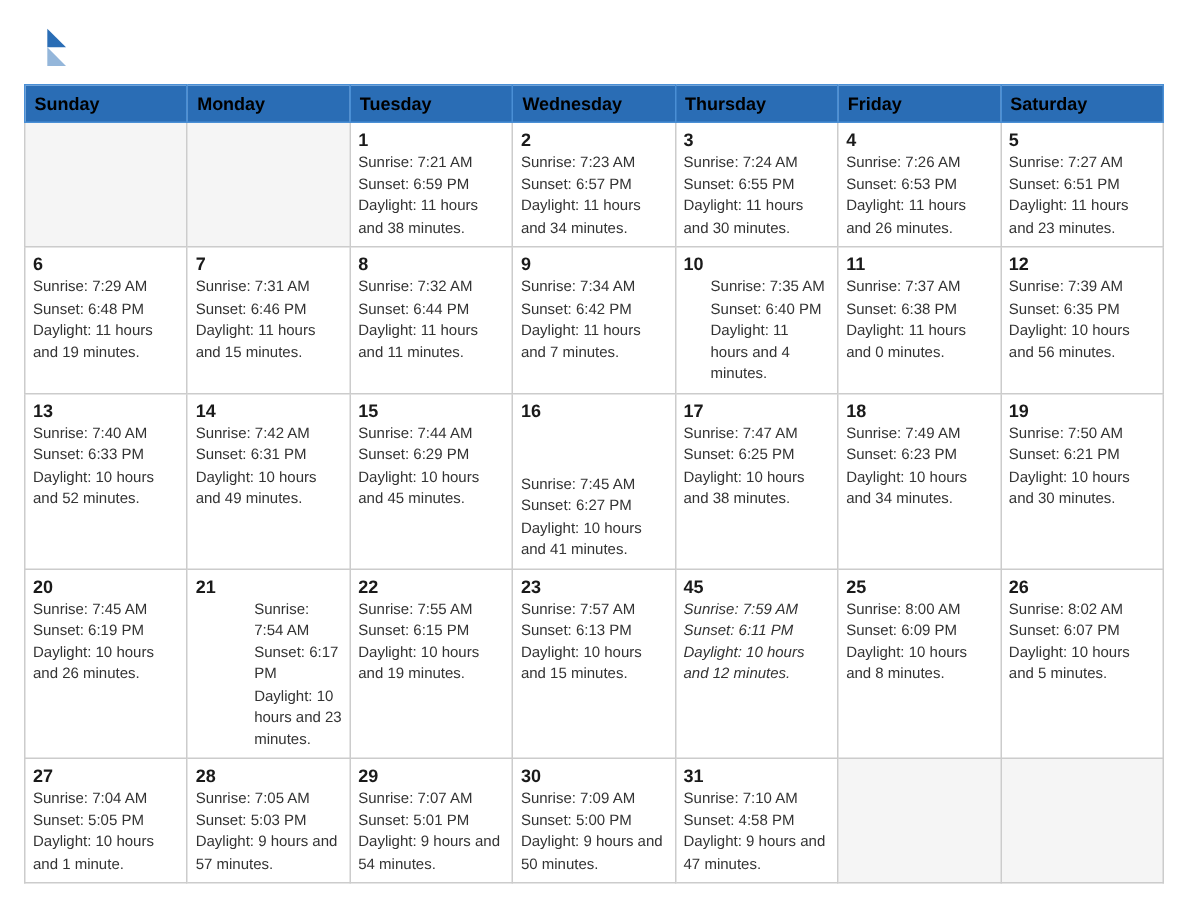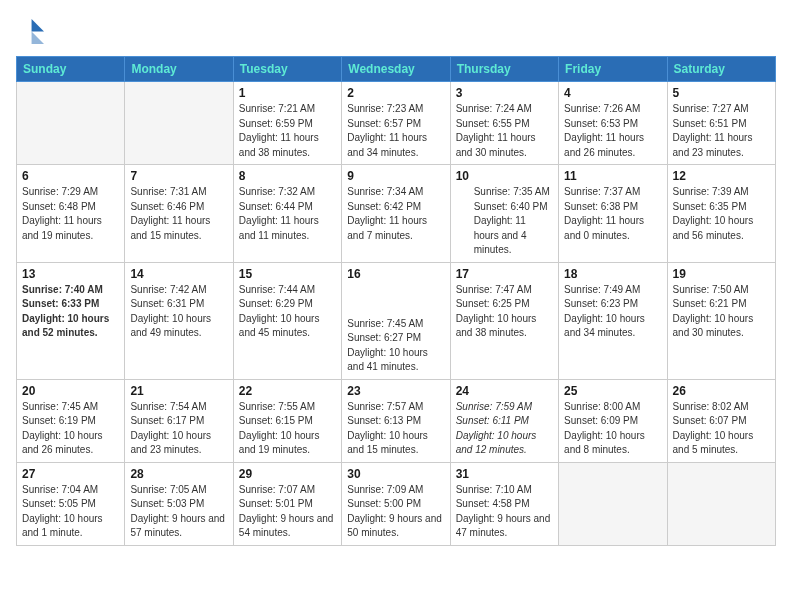--- a/index.html
+++ b/index.html
@@ -47,21 +47,21 @@
       font-size: 15px;
       color: #333;
     }
     .calendar {
       width: 100%;
       border-collapse: collapse;
       border: 1px solid #ccc;
     }
     .calendar th {
       background: #2a6db5;
-      color: #5eead4;
+      color: #000000;
       font-size: 12px;
       font-weight: bold;
       padding: 5px 6px;
       text-align: left;
       border: 1px solid #4a8fd5;
     }
     .calendar td {
       vertical-align: top;
       padding: 4px 5px;
       border: 1px solid #ccc;
@@ -194,21 +194,21 @@
         <td>
           <span class="day-number">12</span>
           <div class="day-info" style="white-space: pre-line;">Sunrise: 7:39 AM
 Sunset: 6:35 PM
 Daylight: 10 hours and 56 minutes.</div>
         </td>
       </tr>
       <tr>
         <td>
           <span class="day-number">13</span>
-          <div class="day-info" style="white-space: pre-line; font-weight: bold;">Sunrise: 7:40 AM
+          <div class="day-info" style="white-space: pre-line;">Sunrise: 7:40 AM
 Sunset: 6:33 PM
 Daylight: 10 hours and 52 minutes.</div>
         </td>
         <td>
           <span class="day-number">14</span>
           <div class="day-info" style="white-space: pre-line;">Sunrise: 7:42 AM
 Sunset: 6:31 PM
 Daylight: 10 hours and 49 minutes.</div>
         </td>
         <td>
@@ -244,38 +244,38 @@
       </tr>
       <tr>
         <td>
           <span class="day-number">20</span>
           <div class="day-info" style="white-space: pre-line;">Sunrise: 7:45 AM
 Sunset: 6:19 PM
 Daylight: 10 hours and 26 minutes.</div>
         </td>
         <td>
           <span class="day-number">21</span>
-          <div class="day-info" style="white-space: pre-line;">Sunrise: 7:54 AM
+          <div class="day-info" style="white-space: pre-line; margin-left: 39px;">Sunrise: 7:54 AM
 Sunset: 6:17 PM
 Daylight: 10 hours and 23 minutes.</div>
         </td>
         <td>
           <span class="day-number">22</span>
           <div class="day-info" style="white-space: pre-line;">Sunrise: 7:55 AM
 Sunset: 6:15 PM
 Daylight: 10 hours and 19 minutes.</div>
         </td>
         <td>
           <span class="day-number">23</span>
           <div class="day-info" style="white-space: pre-line;">Sunrise: 7:57 AM
 Sunset: 6:13 PM
 Daylight: 10 hours and 15 minutes.</div>
         </td>
         <td>
-          <span class="day-number">24</span>
+          <span class="day-number">45</span>
           <div class="day-info" style="white-space: pre-line; font-style: italic;">Sunrise: 7:59 AM
 Sunset: 6:11 PM
 Daylight: 10 hours and 12 minutes.</div>
         </td>
         <td>
           <span class="day-number">25</span>
           <div class="day-info" style="white-space: pre-line;">Sunrise: 8:00 AM
 Sunset: 6:09 PM
 Daylight: 10 hours and 8 minutes.</div>
         </td>

